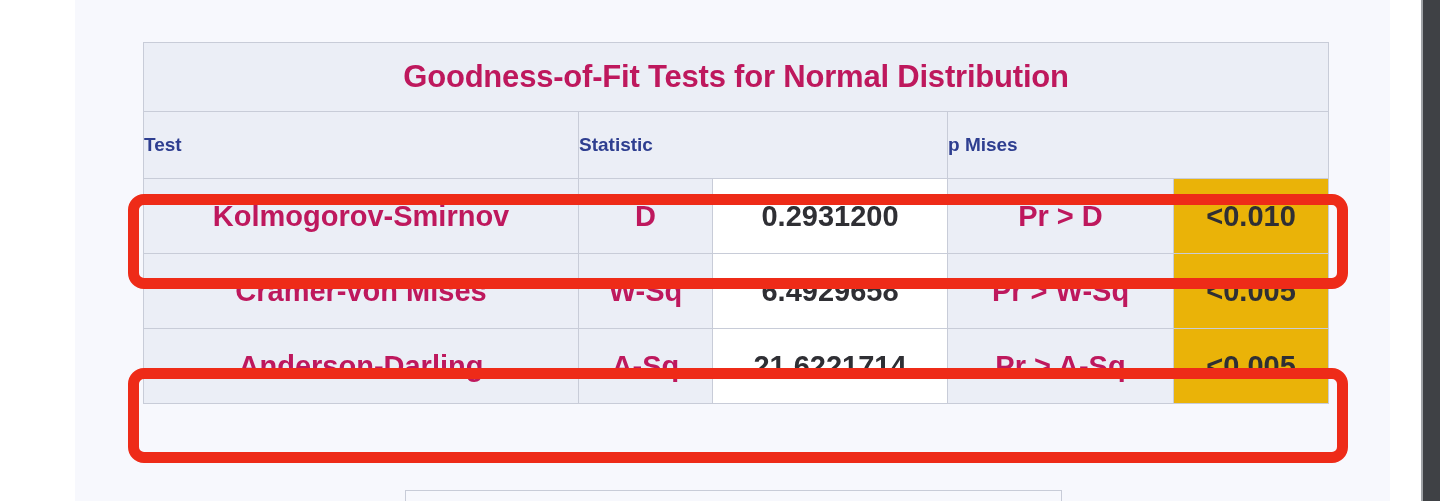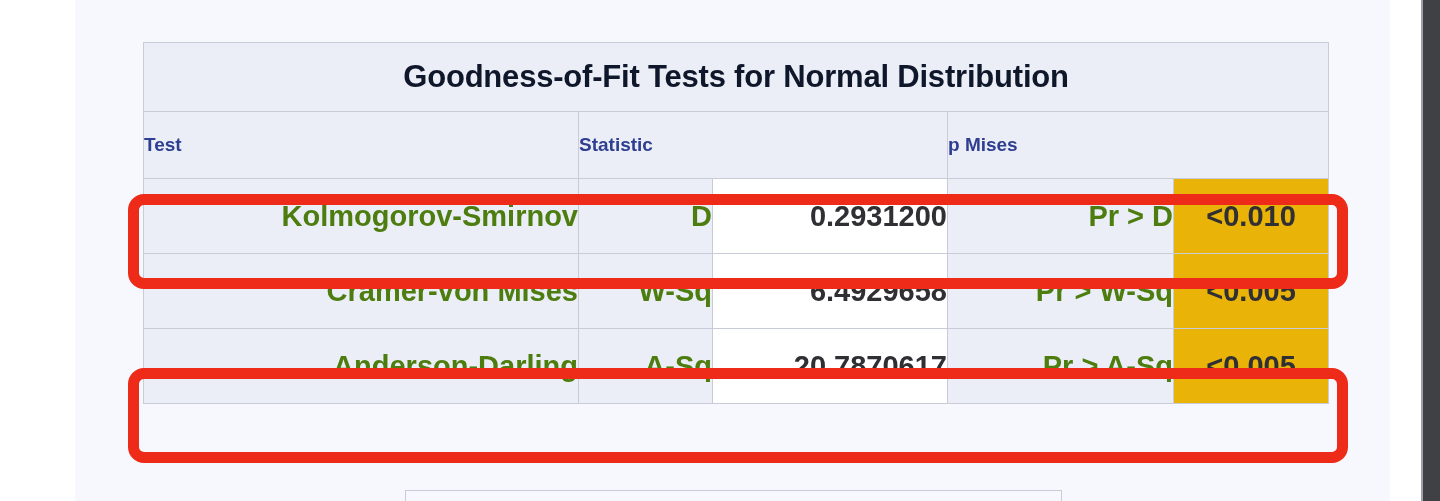--- a/index.html
+++ b/index.html
@@ -73,49 +73,49 @@
   #gof-table td, #gof-table th {
     border: 1px solid #c8ccd8;
     padding: 0;
     margin: 0;
     vertical-align: middle;
     font-weight: bold;
   }
 
   .tbl-title {
     background: #ebeef6;
-    color: #0f172a;
+    color: #be185d;
     font-size: 31px;
     text-align: center;
     height: 68px;
     letter-spacing: -0.2px;
   }
   .col-head {
     background: #ebeef6;
     color: #2e3e90;
     font-size: 19px;
     height: 66px;
   }
   .col-head.left   { text-align: left;   padding-left: 16px; }
   .col-head.center { text-align: left; }
 
   .cell-label {
     background: #ebeef6;
-    color: #4d7c0f;
+    color: #be185d;
     font-size: 29px;
-    text-align: right;
+    text-align: center;
     padding-left: 16px;
     height: 74px;
     white-space: nowrap;
   }
   .cell-stat {
     background: #ffffff;
     color: #2f2f34;
     font-size: 29px;
-    text-align: right;
+    text-align: center;
     padding-right: 16px;
     height: 74px;
     white-space: nowrap;
   }
   .cell-pstat {
     background: #eab308;
     color: #2f2f34;
     font-size: 29px;
     text-align: center;
     height: 74px;
@@ -195,21 +195,21 @@
         <td class="cell-label">Cramer-von Mises</td>
         <td class="cell-label">W-Sq</td>
         <td class="cell-stat">6.4929658</td>
         <td class="cell-label">Pr &gt; W-Sq</td>
         <td class="cell-pstat">&lt;0.005</td>
       </tr>
 
       <tr>
         <td class="cell-label">Anderson-Darling</td>
         <td class="cell-label">A-Sq</td>
-        <td class="cell-stat">20.7870617</td>
+        <td class="cell-stat">21.6221714</td>
         <td class="cell-label">Pr &gt; A-Sq</td>
         <td class="cell-pstat">&lt;0.005</td>
       </tr>
     </tbody>
   </table>
 
   <div class="highlight-box" id="highlight-ks"></div>
   <div class="highlight-box" id="highlight-ad"></div>
 
   <div id="next-table-edge"></div>

